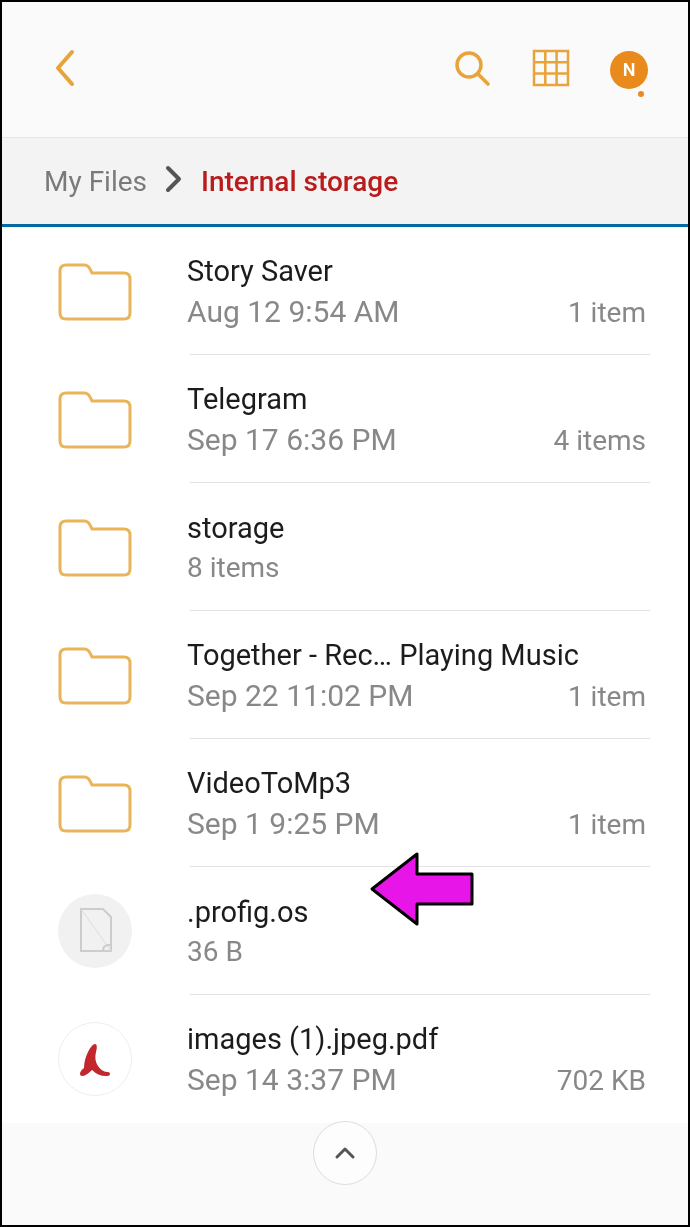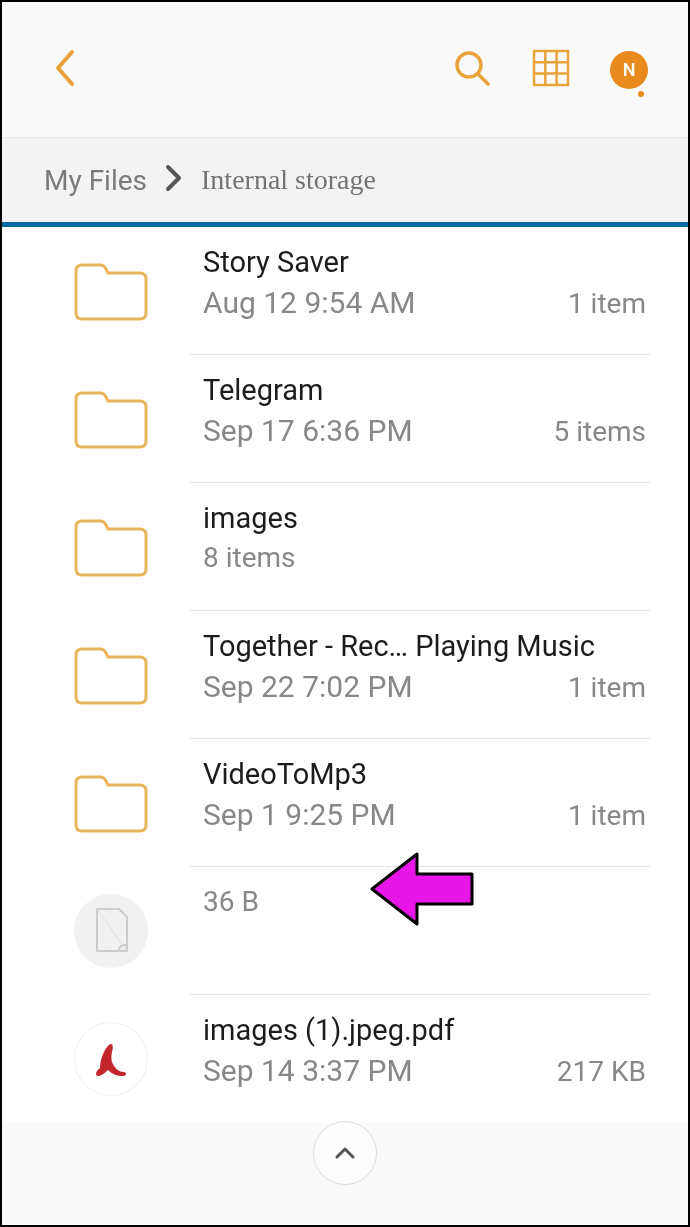--- a/index.html
+++ b/index.html
@@ -49,36 +49,36 @@
       border-radius: 50%;
     }
     .breadcrumb {
       height: 90px;
       display: flex;
       align-items: center;
       padding: 0 42px;
       gap: 18px;
       background: #f3f3f3;
       border-top: 1px solid #e6e6e6;
-      border-bottom: 5px solid #0369a1;
+      border-bottom: 3px solid #0369a1;
     }
     .breadcrumb-item {
       font-size: 28px;
       color: #7a7a7a;
     }
     .breadcrumb-item.current {
-      color: #737373;
+      color: #b91c1c;
       font-weight: 500;
-      font-family: Liberation Serif, serif;
     }
     .list { background: #fff; }
     .row {
       display: flex;
+      align-items: center;
       min-height: 128px;
-      padding: 18px 0 18px 16px;
+      padding: 18px 0 18px 0;
       position: relative;
       cursor: pointer;
     }
     .icon-col {
       width: 185px;
       display: flex;
       align-items: center;
       justify-content: center;
       flex-shrink: 0;
     }
@@ -247,55 +247,55 @@
       <div class="folder-icon">
         <svg width="78" height="64" viewBox="0 0 78 64">
             <path d="M4 12 Q4 6 10 6 L28 6 Q32 6 34 10 L36 14 L68 14 Q74 14 74 20 L74 54 Q74 60 68 60 L10 60 Q4 60 4 54 Z" fill="none" stroke="#e9b45a" stroke-width="3"></path>
           </svg>
       </div>
     </div>
     <div class="content-col">
       <div class="file-name">Telegram</div>
       <div class="meta-line">
         <span class="file-date">Sep 17 6:36 PM</span>
-        <span class="file-meta">5 items</span>
-      </div>
-    </div>
-    <div class="row-divider"></div>
-  </div>
-
-  <div class="row">
-    <div class="icon-col">
-      <div class="folder-icon">
-        <svg width="78" height="64" viewBox="0 0 78 64">
-            <path d="M4 12 Q4 6 10 6 L28 6 Q32 6 34 10 L36 14 L68 14 Q74 14 74 20 L74 54 Q74 60 68 60 L10 60 Q4 60 4 54 Z" fill="none" stroke="#e9b45a" stroke-width="3"></path>
-          </svg>
-      </div>
-    </div>
-    <div class="content-col">
-      <div class="file-name">images</div>
+        <span class="file-meta">4 items</span>
+      </div>
+    </div>
+    <div class="row-divider"></div>
+  </div>
+
+  <div class="row">
+    <div class="icon-col">
+      <div class="folder-icon">
+        <svg width="78" height="64" viewBox="0 0 78 64">
+            <path d="M4 12 Q4 6 10 6 L28 6 Q32 6 34 10 L36 14 L68 14 Q74 14 74 20 L74 54 Q74 60 68 60 L10 60 Q4 60 4 54 Z" fill="none" stroke="#e9b45a" stroke-width="3"></path>
+          </svg>
+      </div>
+    </div>
+    <div class="content-col">
+      <div class="file-name">storage</div>
       <div class="meta-line">
         <span class="file-meta">8 items</span>
       </div>
     </div>
     <div class="row-divider"></div>
   </div>
 
   <div class="row">
     <div class="icon-col">
       <div class="folder-icon">
         <svg width="78" height="64" viewBox="0 0 78 64">
             <path d="M4 12 Q4 6 10 6 L28 6 Q32 6 34 10 L36 14 L68 14 Q74 14 74 20 L74 54 Q74 60 68 60 L10 60 Q4 60 4 54 Z" fill="none" stroke="#e9b45a" stroke-width="3"></path>
           </svg>
       </div>
     </div>
     <div class="content-col">
       <div class="file-name">Together - Rec… Playing Music</div>
       <div class="meta-line">
-        <span class="file-date">Sep 22 7:02 PM</span>
+        <span class="file-date">Sep 22 11:02 PM</span>
         <span class="file-meta">1 item</span>
       </div>
     </div>
     <div class="row-divider"></div>
   </div>
 
   <div class="row">
     <div class="icon-col">
       <div class="folder-icon">
         <svg width="78" height="64" viewBox="0 0 78 64">
@@ -318,40 +318,41 @@
     <div class="icon-col">
       <div class="file-generic">
         <svg width="40" height="48" viewBox="0 0 40 48">
           <path d="M6 2 L28 2 L36 10 L36 44 L6 44 Z" fill="none" stroke="#ccc" stroke-width="2"></path>
           <path d="M6 2 L36 44" stroke="#ddd" stroke-width="1"></path>
           <path d="M28 44 Q28 38 34 38 L36 38" fill="none" stroke="#ccc" stroke-width="2"></path>
         </svg>
       </div>
     </div>
     <div class="content-col">
+      <div class="file-name">.profig.os</div>
       <div class="meta-line">
         <span class="file-meta">36 B</span>
       </div>
     </div>
     <div class="row-divider"></div>
   </div>
 
   <div class="row">
     <div class="icon-col">
       <div class="file-pdf">
         <svg width="42" height="42" viewBox="0 0 42 42">
             <path d="M10 30 Q10 22 14 14 Q18 6 21 6 Q24 6 22 14 Q20 22 24 28 Q28 34 34 34 Q36 34 36 36 Q36 38 32 38 Q24 38 18 32 Q12 38 8 38 Q6 38 6 36 Q6 33 10 30 Z" fill="#c1272d"></path>
           </svg>
       </div>
     </div>
     <div class="content-col">
       <div class="file-name">images (1).jpeg.pdf</div>
       <div class="meta-line">
         <span class="file-date">Sep 14 3:37 PM</span>
-        <span class="file-meta">217 KB</span>
+        <span class="file-meta">702 KB</span>
       </div>
     </div>
   </div>
 
 </div>
 
 <div class="scroll-top">
   <svg width="28" height="28" viewBox="0 0 28 28">
       <path d="M6 18 L14 10 L22 18" stroke="#555" stroke-width="3" fill="none" stroke-linecap="round" stroke-linejoin="round"></path>
     </svg>

